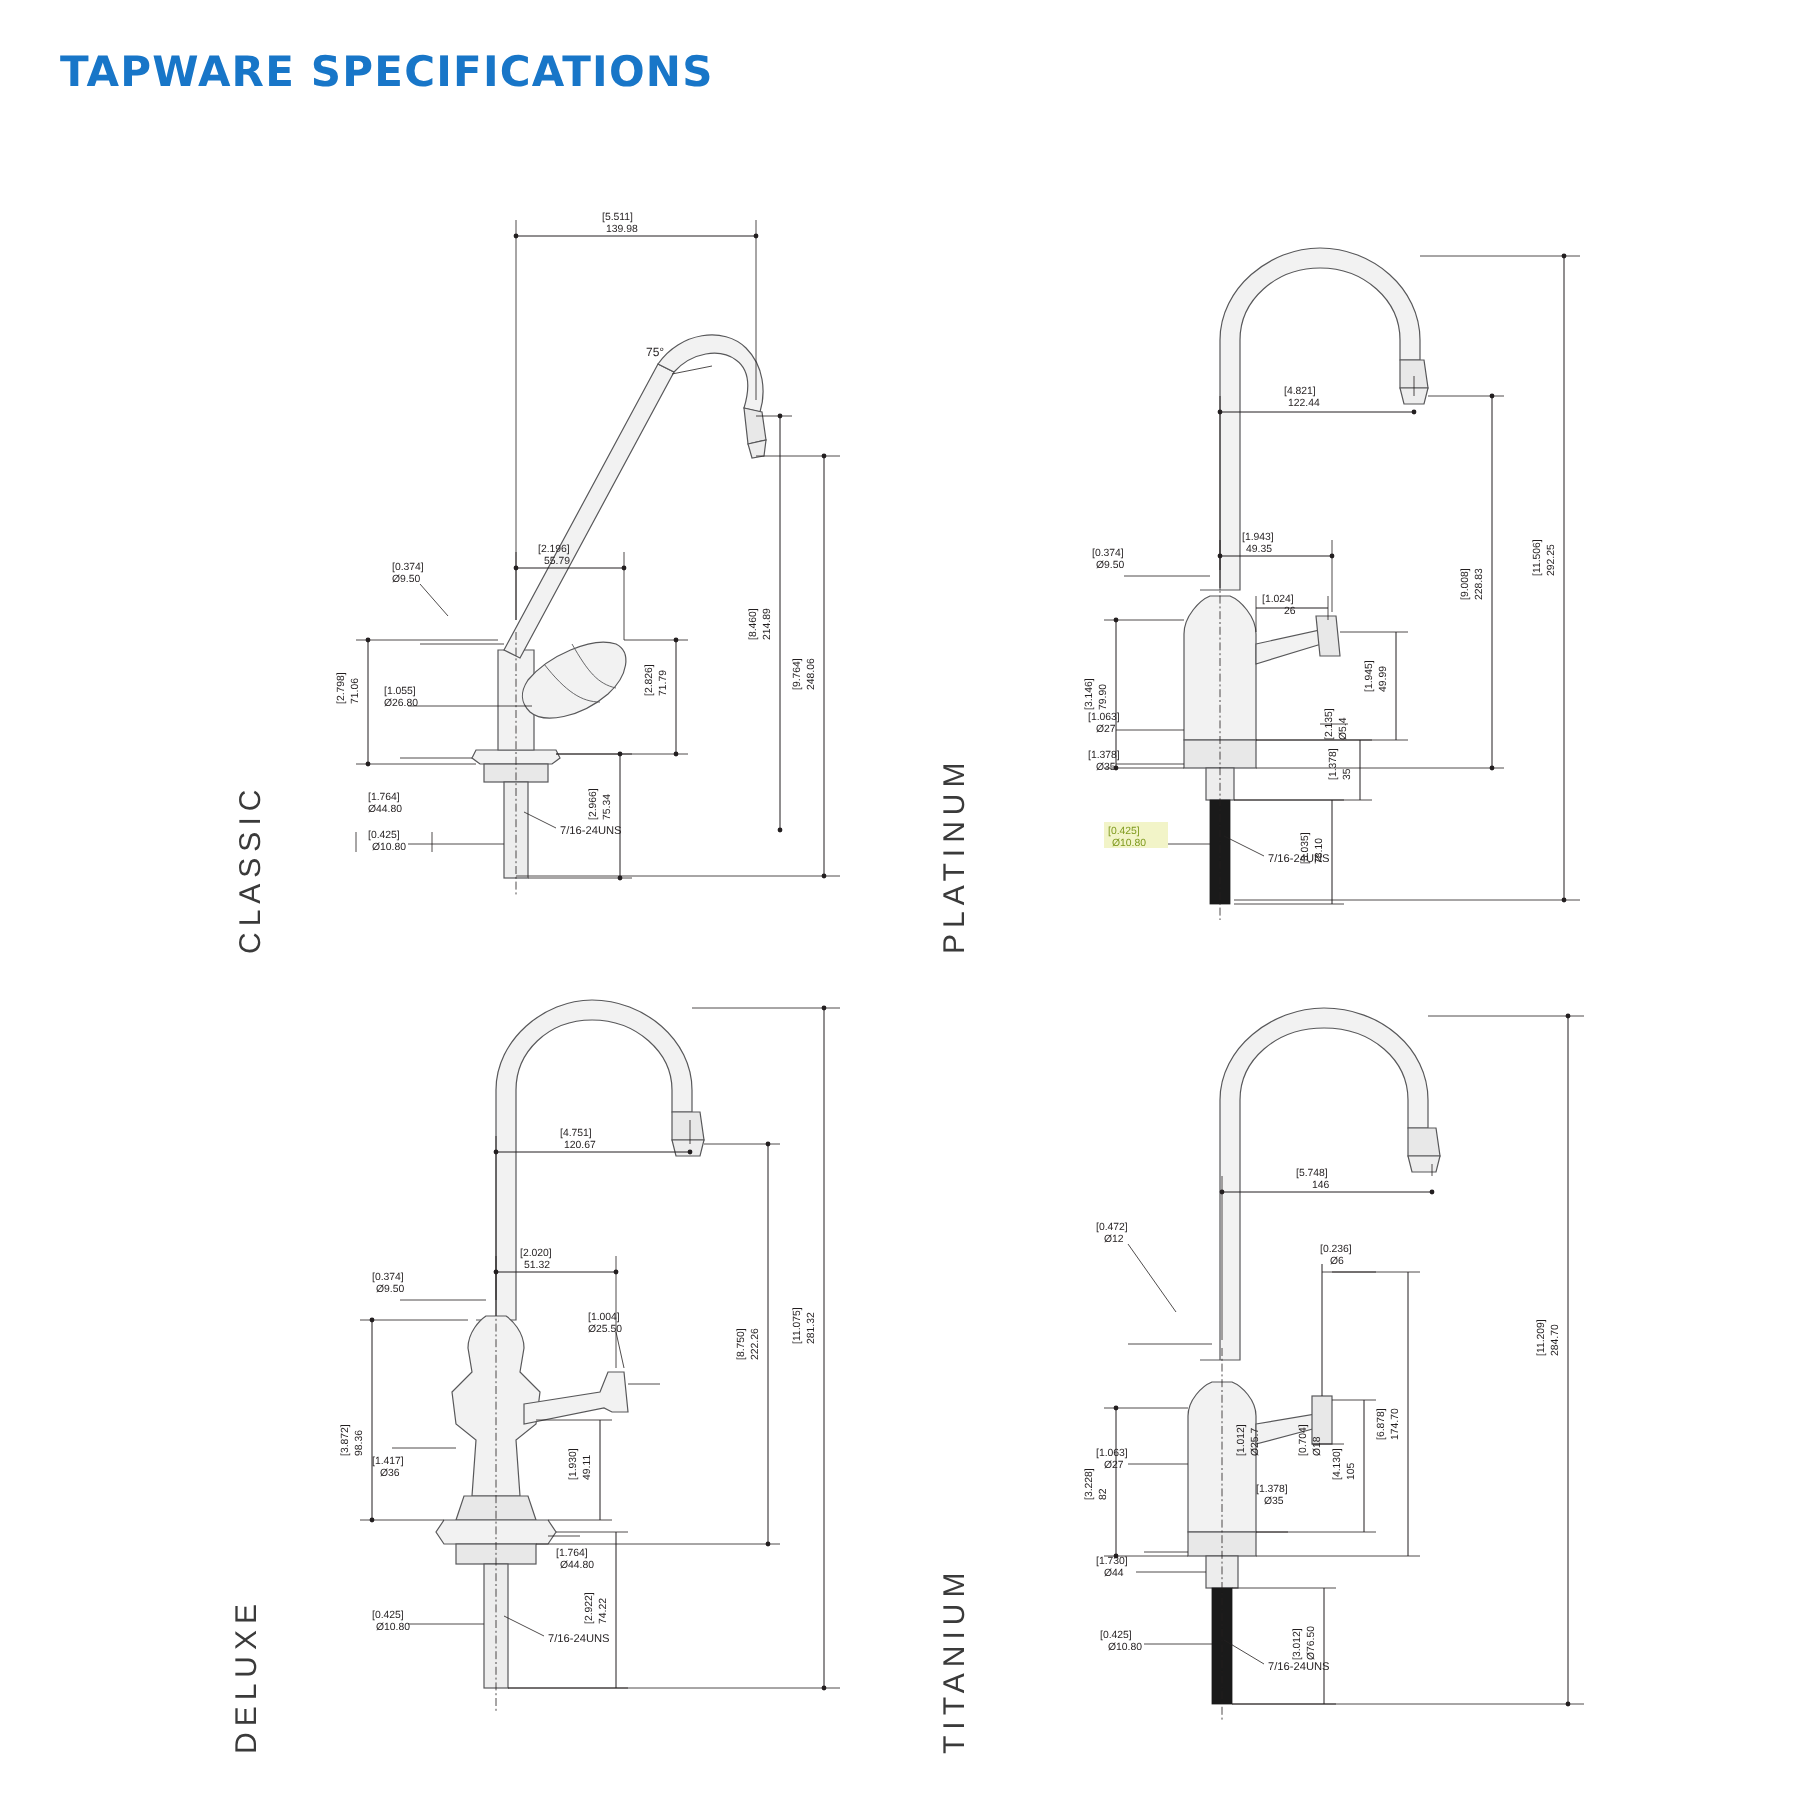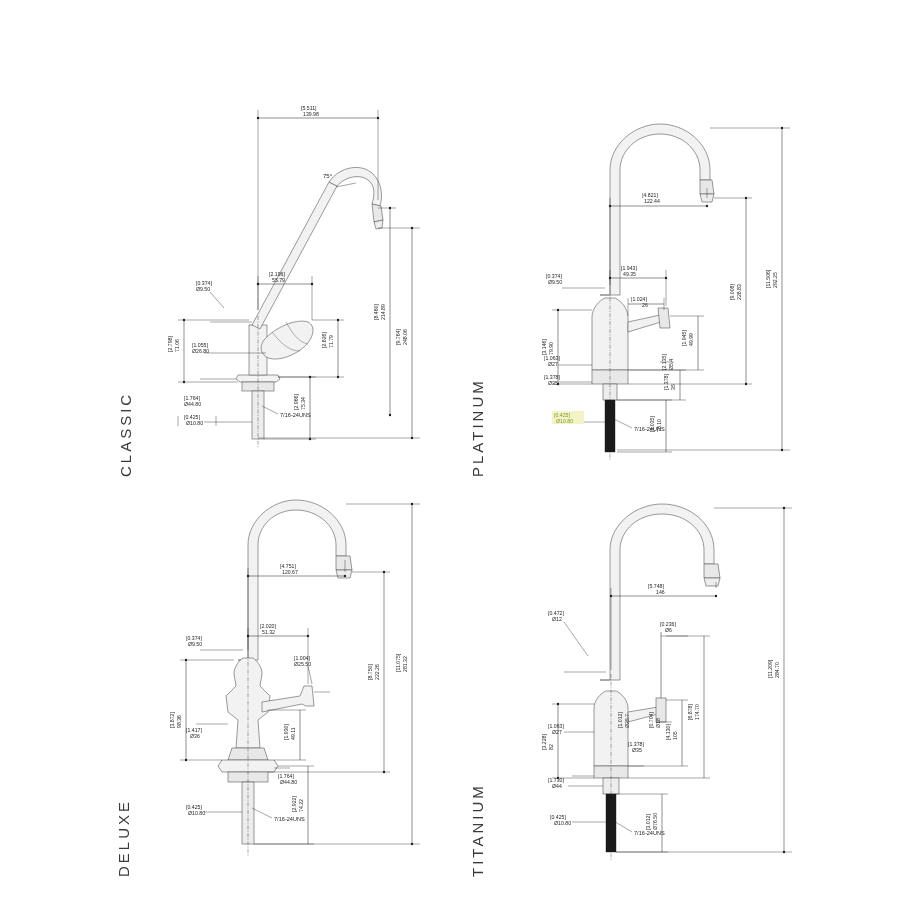--- a/index.html
+++ b/index.html
@@ -68,20 +68,21 @@
   .body-fill2 { fill: #e8e8e8; stroke: #58585a; stroke-width: 0.6; }
   .shaft { fill: #ededed; stroke: #58585a; stroke-width: 0.6; }
   .dark { fill: #1a1a1a; stroke: #1a1a1a; stroke-width: 0.4; }
   .arrowdot { fill: #231f20; }
 </style>
 </head>
 <body>
 
 <div id="page">
 
+  <div class="page-title">TAPWARE SPECIFICATIONS</div>
 
   <div class="quad" style="left:100px; top:70px; width:350px; height:400px;">
     <div class="quad-label" style="left:34px; top:390px;">CLASSIC</div>
     <svg class="dwg" width="350" height="400" viewBox="0 0 350 400">
 
       <g>
 
         <path class="body-fill" d="M138 305 L178 305 L180 309 L176 312 L140 312 L136 309 Z"></path>
         <rect class="body-fill2" x="142" y="312" width="32" height="9"></rect>
         <rect class="shaft" x="152" y="321" width="12" height="48"></rect>

